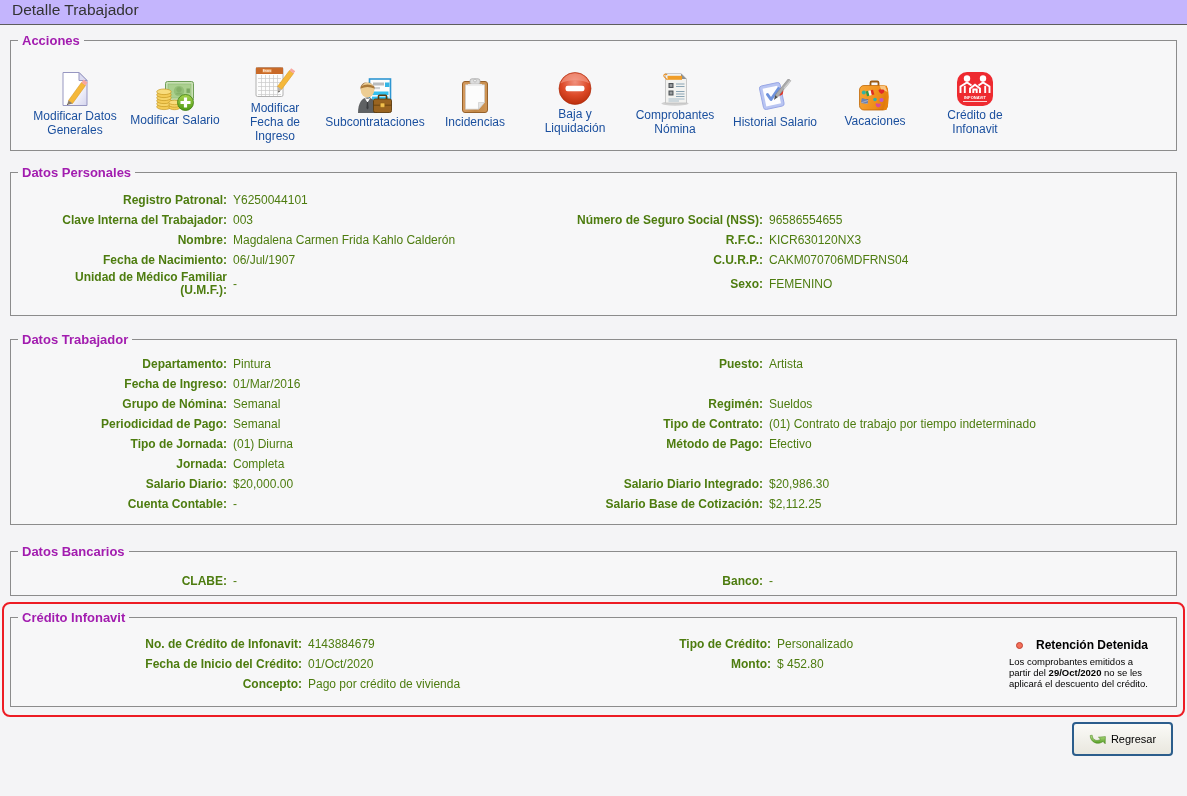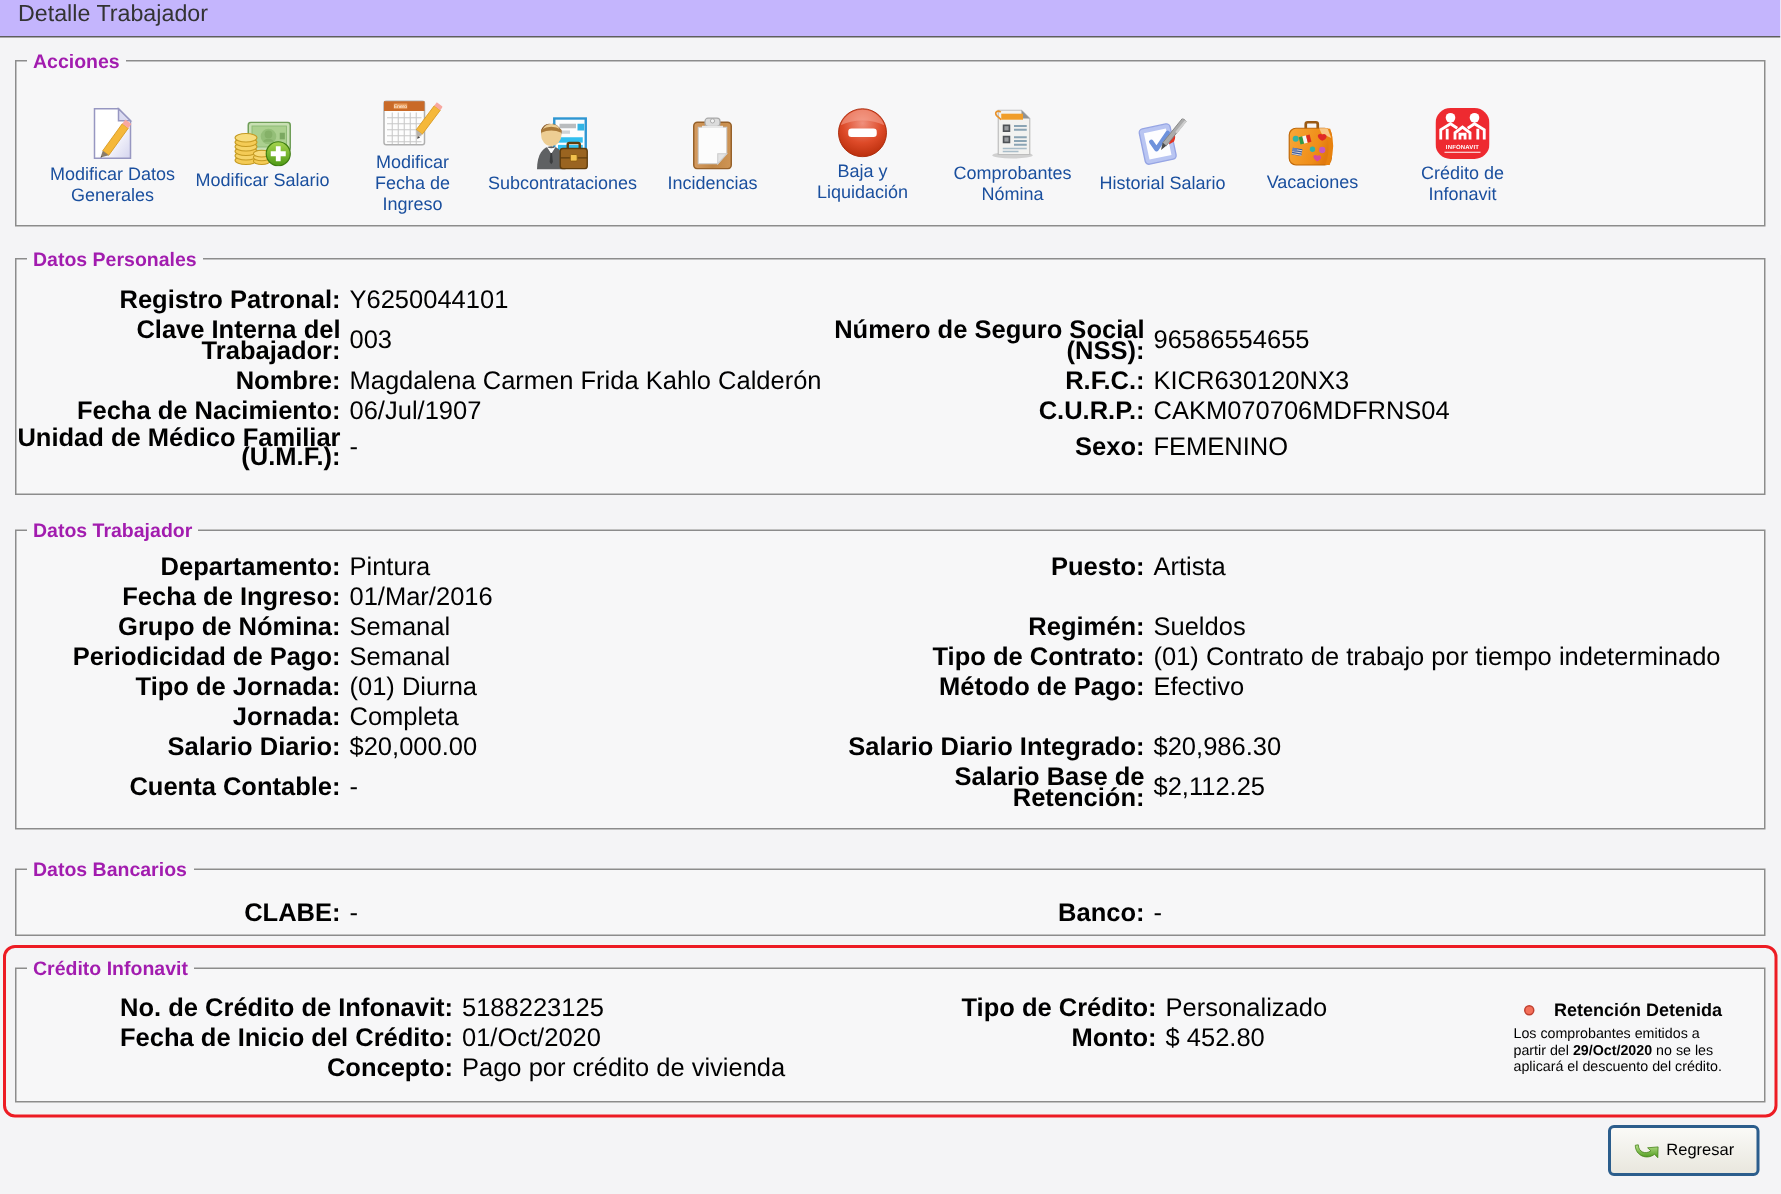--- a/index.html
+++ b/index.html
@@ -1,21 +1,21 @@
 <!DOCTYPE html>
 <html><head>
 <meta charset="utf-8">
 <style>
 html,body{margin:0;padding:0;background:#fff;font-family:"Liberation Sans",sans-serif;}
 body{width:1187px;height:796px;overflow:hidden;background:#f4f4f6;}
 .h1{font-size:15.5px;font-weight:normal;color:#333;padding:0 0 0 12px;height:24px;line-height:19px;background:#c4b5fd;}
 hr.top{border:none;border-top:1px solid #5e5e5e;margin:0;}
 fieldset{margin:0 10px;border:1px solid #8c8c8c;background:#f7f7f8;padding:0;}
 legend{font-weight:bold;font-size:13px;color:#a21caf;margin-left:7px;padding:0 4px;}
-table.grid{border-collapse:collapse;width:100%;font-size:17px;color:#000000;}
+table.grid{border-collapse:collapse;width:100%;font-size:12px;color:#4d7c0f;}
 td{padding:3px 0;vertical-align:middle;line-height:14px;}
 td.l{text-align:right;font-weight:bold;padding-right:4px;}
 td.v{text-align:left;padding-left:2px;}
 #acc{margin-top:8px;}
 #dp{margin-top:14px;}
 #dt{margin-top:16px;}
 #db{margin-top:19px;}
 .icons{display:flex;align-items:center;height:102px;padding-left:14px;}
 .it{width:100px;flex:0 0 100px;padding-top:9px;display:flex;flex-direction:column;align-items:center;justify-content:center;text-align:center;color:#1a4f9e;font-size:12px;line-height:14px;}
 .it .lb{margin-top:2px;}
@@ -330,21 +330,21 @@
         </tr>
 <tr>
           <td class="l">Salario Diario:</td>
           <td class="v">$20,000.00</td>
           <td class="l">Salario Diario Integrado:</td>
           <td class="v">$20,986.30</td>
         </tr>
 <tr>
           <td class="l">Cuenta Contable:</td>
           <td class="v">-</td>
-          <td class="l">Salario Base de Retención:</td>
+          <td class="l">Salario Base de Cotización:</td>
           <td class="v">$2,112.25</td>
         </tr>
 </tbody>
     </table>
 </fieldset>
 
 <fieldset id="db">
 <legend>Datos Bancarios</legend>
 <table class="grid" style="margin-top:12px;margin-bottom:4px;">
 <colgroup>
@@ -370,21 +370,21 @@
 <table class="grid" style="margin-top:9px;margin-bottom:12px;">
 <colgroup>
           <col style="width:295px">
           <col style="width:320px">
           <col style="width:149px">
           <col>
         </colgroup>
 <tbody>
           <tr>
             <td class="l">No. de Crédito de Infonavit:</td>
-            <td class="v">5188223125</td>
+            <td class="v">4143884679</td>
             <td class="l">Tipo de Crédito:</td>
             <td class="v">Personalizado</td>
           </tr>
 <tr>
             <td class="l">Fecha de Inicio del Crédito:</td>
             <td class="v">01/Oct/2020</td>
             <td class="l">Monto:</td>
             <td class="v">$ 452.80</td>
           </tr>
 <tr>

